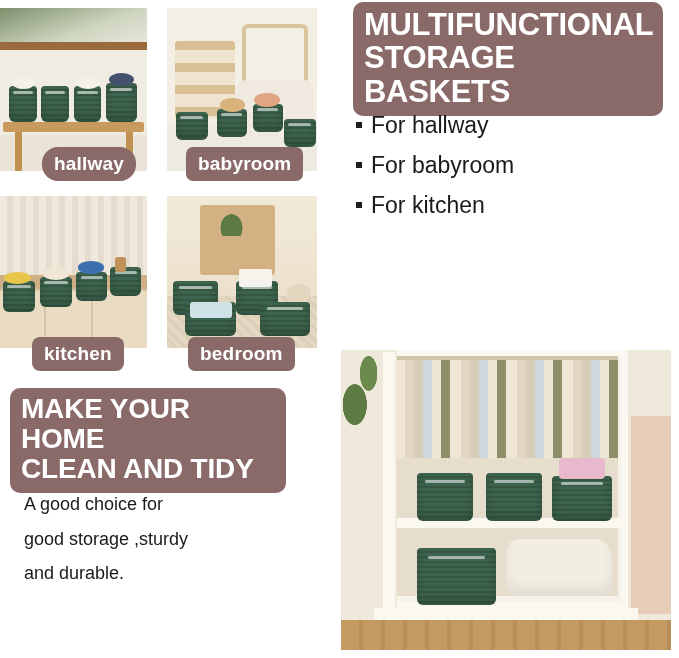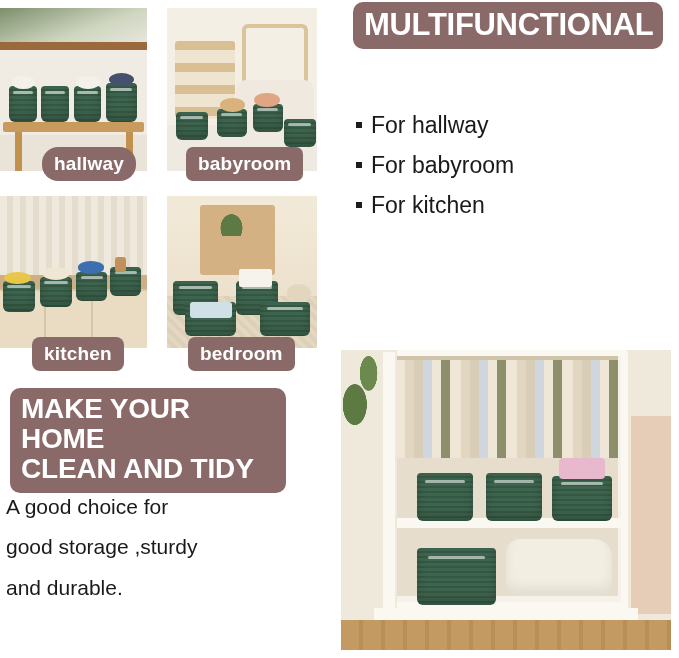--- a/index.html
+++ b/index.html
@@ -49,22 +49,22 @@
 
   
   #bullets { position: absolute; left: 356px; top: 112px; width: 300px; }
   .bullet-row {
     display: flex; align-items: baseline; gap: 9px;
     height: 40px; font-size: 23px; color: #1a1a1a;
   }
   .bullet-sq { width: 6px; height: 6px; background: #1c1c1c; flex: 0 0 auto; position: relative; top: -5px; }
 
   
-  #tagline { position: absolute; left: 6px; top: 487px; width: 290px;
-             font-size: 21px; color: #1a1a1a; line-height: 1.92; }
+  #tagline { position: absolute; left: 24px; top: 487px; width: 290px;
+             font-size: 18px; color: #1a1a1a; line-height: 1.92; }
 
   
   .wall      { position:absolute; left:0; right:0; top:0; bottom:0; background:#f0ece4; }
   .basket    { position:absolute; background:#3d6450; border-radius:4px 4px 6px 6px;
                box-shadow: inset 0 -6px 10px rgba(0,0,0,.18); }
   .basket::before { content:""; position:absolute; left:14%; right:14%; top:14%;
                     height:3px; background:rgba(255,255,255,.55); border-radius:2px; }
   .basket.ribs { background:
       repeating-linear-gradient(to bottom,#3d6450 0 3px,#35573f 3px 5px); }
   .soft      { position:absolute; background:#efe6d8; border-radius:50%; }
@@ -201,20 +201,21 @@
       <div class="basket ribs" style="left:62%; top:70%; width:33%; height:22%;"></div>
       <div class="soft" style="left:15%; top:70%; width:28%; height:10%; background:#cfe0e6; border-radius:3px;"></div>
       <div class="soft" style="left:48%; top:48%; width:22%; height:12%; background:#f6f3ec; border-radius:2px;"></div>
       <div class="soft" style="left:80%; top:58%; width:16%; height:12%; background:#e3d6bf;"></div>
     </div>
   </div>
   <div class="pill" style="left:188px; top:337px;">bedroom</div>
 
   <div class="banner" id="title-banner">
     <div>MULTIFUNCTIONAL</div>
+    <div>STORAGE BASKETS</div>
   </div>
 
   <div id="bullets">
     <div class="bullet-row">
       <span class="bullet-sq"></span>
       <span>For hallway</span>
     </div>
     <div class="bullet-row">
       <span class="bullet-sq"></span>
       <span>For babyroom</span>

